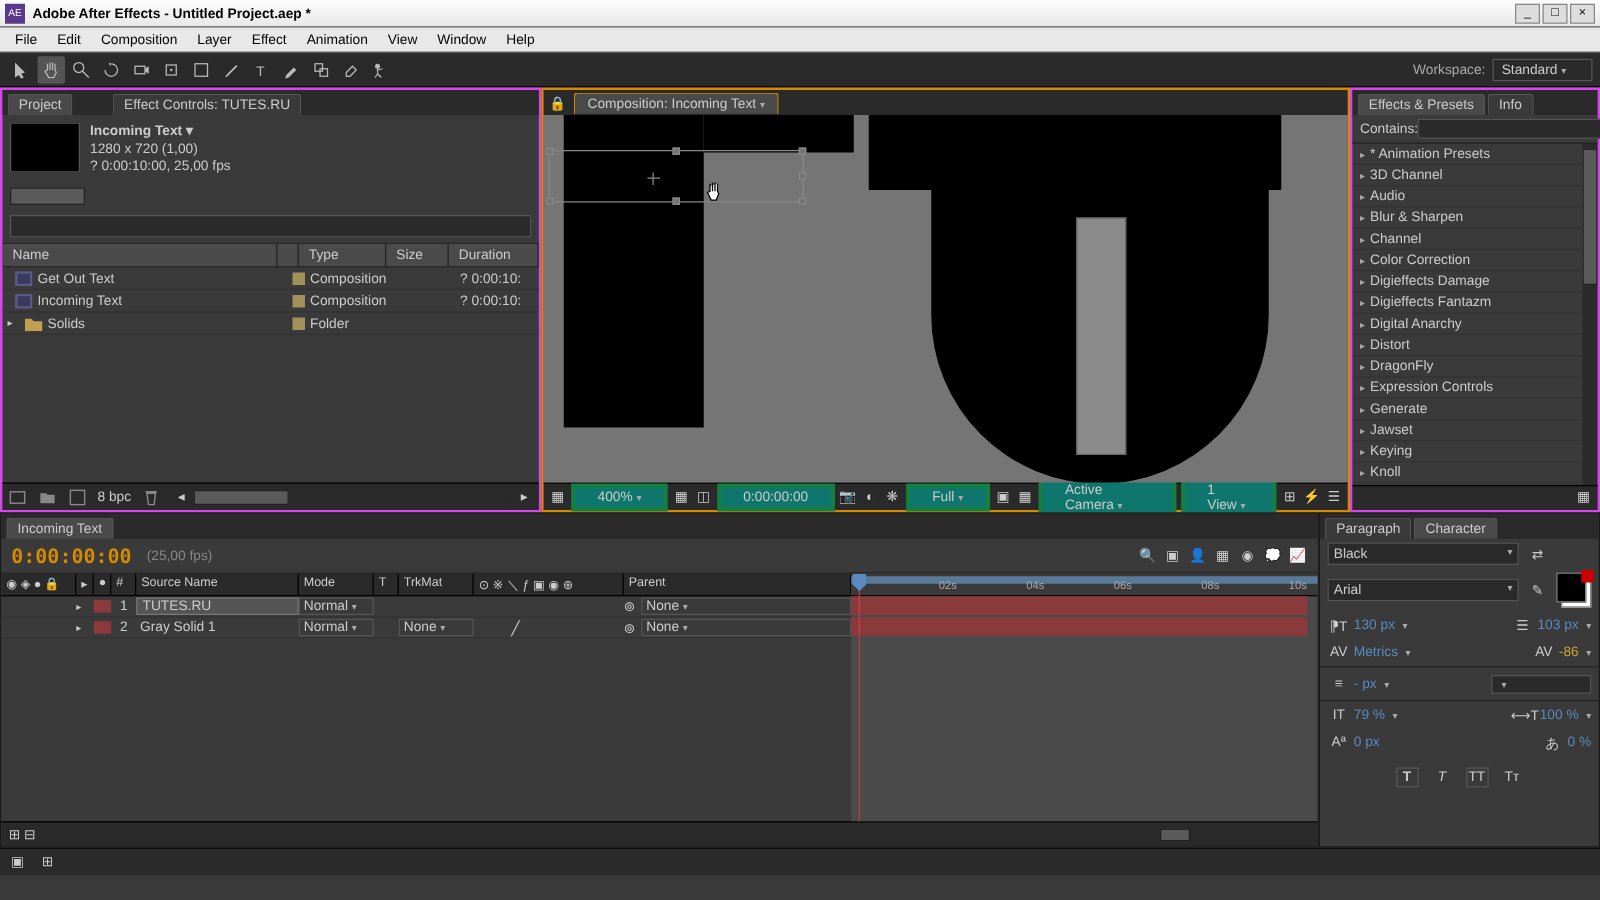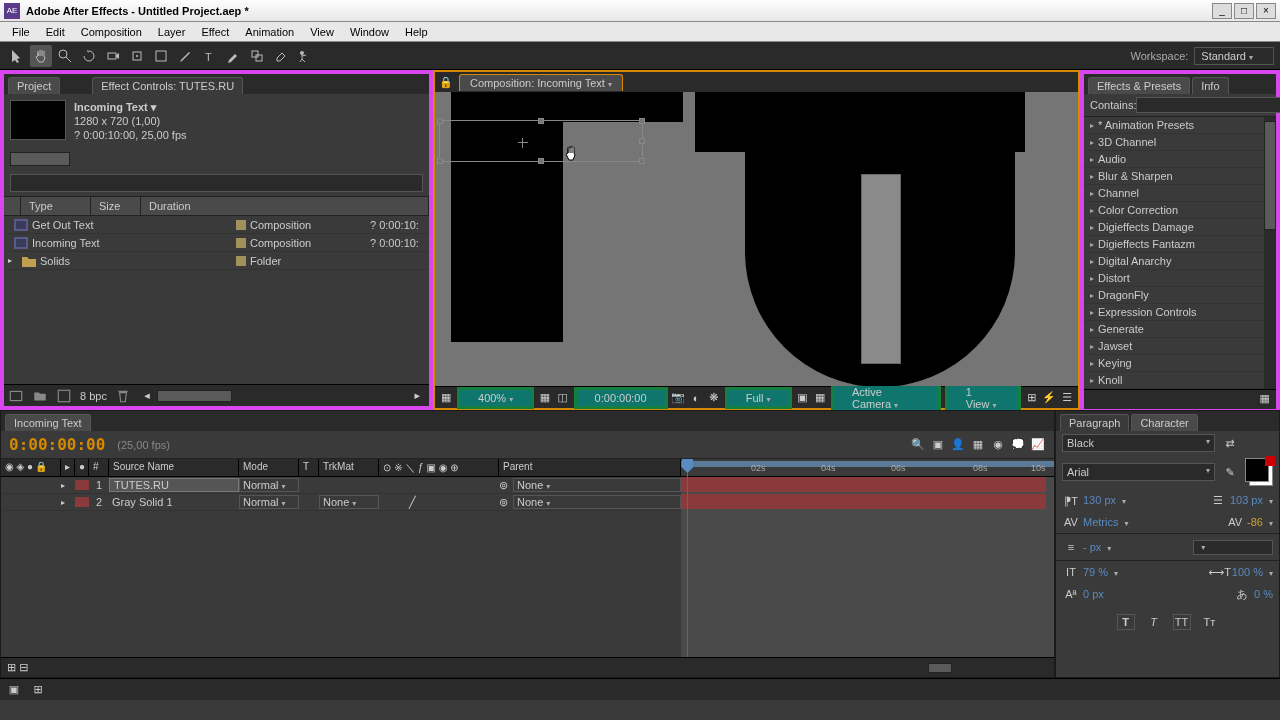--- a/index.html
+++ b/index.html
@@ -12,21 +12,21 @@
 .menubar { height:20px; background:#e8e8e8; display:flex; align-items:center; padding:0 4px; border-bottom:1px solid #888; }
 .menubar span { color:#000; padding:2px 8px; cursor:pointer; }
 .toolbar { height:28px; background:#2a2a2a; border-bottom:1px solid #000; display:flex; align-items:center; padding:0 6px; }
 .tool-btn { width:22px; height:22px; display:flex; align-items:center; justify-content:center; margin-right:2px; border-radius:2px; cursor:pointer; }
 .tool-btn.active { background:#555; }
 .tool-btn svg { width:14px; height:14px; }
 .toolbar .spacer { flex:1; }
 .ws-label { color:#aaa; margin-right:6px; }
 .ws-select { background:#2a2a2a; border:1px solid #555; padding:2px 20px 2px 6px; color:#ccc; position:relative; }
 .main { display:flex; height:340px; }
-.panel { background:#3a3a3a; border:4px solid #d946ef; display:flex; flex-direction:column; }
+.panel { background:#3a3a3a; border:2px solid #d946ef; display:flex; flex-direction:column; }
 .panel-tabs { height:20px; background:#2a2a2a; display:flex; align-items:end; padding:0 4px; }
 .tab { padding:2px 8px; background:#3a3a3a; border:1px solid #555; border-bottom:none; border-radius:3px 3px 0 0; margin-right:2px; cursor:pointer; position:relative; }
 .tab.active { background:#4a4a4a; }
 .proj-info { display:flex; padding:6px; }
 .proj-thumb { width:56px; height:40px; background:#000; border:1px solid #555; margin-right:8px; }
 .proj-info .txt div { line-height:14px; }
 .proj-ctrl { height:14px; margin:4px 6px; background:#5a5a5a; border:1px solid #222; width:60px; }
 .proj-search { height:18px; background:#2a2a2a; border:1px solid #555; margin:4px 6px; }
 .proj-table { flex:1; overflow:hidden; }
 .proj-th { height:20px; background:#4a4a4a; border-top:1px solid #222; border-bottom:1px solid #222; display:flex; }
@@ -200,20 +200,21 @@
       <div class="txt">
         <div style="font-weight:bold">Incoming Text ▾</div>
         <div>1280 x 720 (1,00)</div>
         <div>? 0:00:10:00, 25,00 fps</div>
       </div>
     </div>
     <div class="proj-ctrl"></div>
     <div class="proj-search"></div>
     <div class="proj-table">
       <div class="proj-th">
+        <div style="width:220px">Name</div>
         <div style="width:16px"></div>
         <div style="width:70px">Type</div>
         <div style="width:50px">Size</div>
         <div style="flex:1">Duration</div>
       </div>
       <div class="proj-row">
         <svg class="icon" viewBox="0 0 14 12">
             <rect width="14" height="12" fill="#5a5a8a"></rect>
             <rect x="2" y="2" width="10" height="8" fill="#3a3a5a"></rect>
           </svg>
@@ -420,21 +421,21 @@
           <div style="width:14px">⊚</div>
           <div style="flex:1;border:1px solid #555;padding:0 3px" class="dd-arrow">None</div>
         </div>
       </div>
       <div class="tl-right">
         <div class="ruler">
           <div class="ruler-bar"></div>
           <span class="tick" style="left:70px">02s</span>
           <span class="tick" style="left:140px">04s</span>
           <span class="tick" style="left:210px">06s</span>
-          <span class="tick" style="left:292px">08s</span>
+          <span class="tick" style="left:280px">08s</span>
           <span class="tick" style="left:350px">10s</span>
         </div>
         <div class="layer-bar" style="top:18px"></div>
         <div class="layer-bar" style="top:35px"></div>
         <div class="playhead"></div>
       </div>
     </div>
     <div style="height:20px;background:#2a2a2a;border-top:1px solid #000;display:flex;align-items:center;padding:0 6px;gap:6px">
       <span>⊞ ⊟</span>
       <div style="flex:1"></div>

